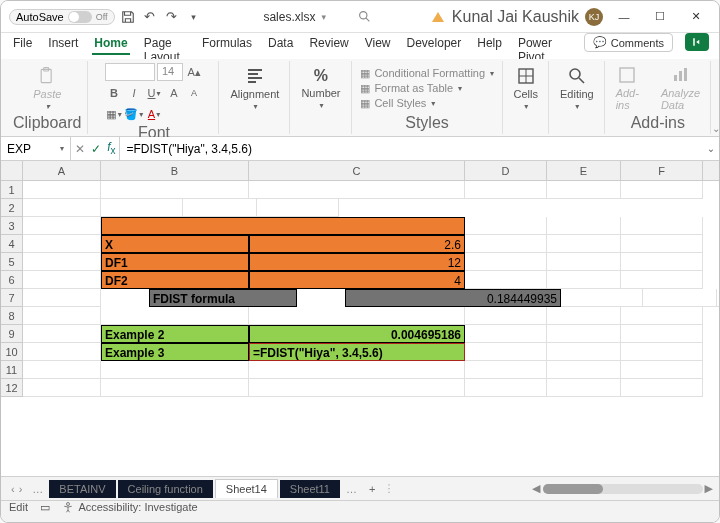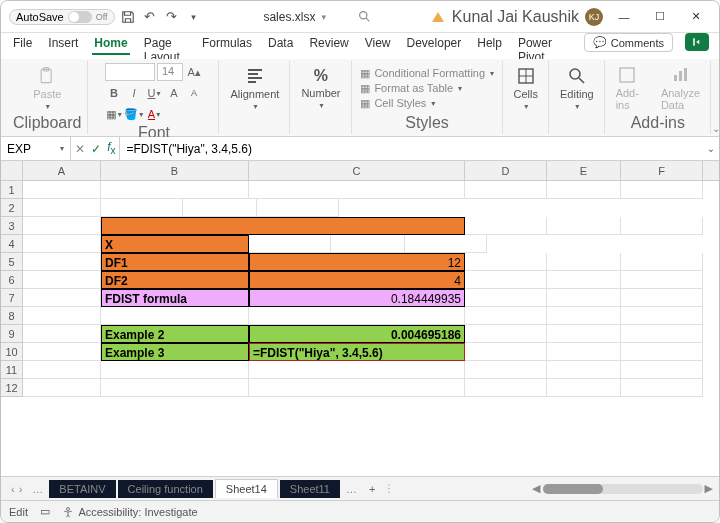--- a/index.html
+++ b/index.html
@@ -27,21 +27,21 @@
 .share-btn { background: #107c41; color: #fff; border-radius: 4px; padding: 3px 6px; font-size: 11px; }
 
 
 .ribbon { height: 78px; background: #f7f7f7; border-bottom: 1px solid #d0d0d0; display: flex; padding: 2px 6px; gap: 1px; }
 .ribbon-group { border-right: 1px solid #e0e0e0; padding: 2px 6px; display: flex; flex-direction: column; justify-content: space-between; align-items: center; }
 .ribbon-group:last-child { border-right: none; }
 .ribbon-group .label { font-size: 16px; color: #666; text-align: center; padding-top: 1px; }
 .ribbon-group .content { display: flex; flex-direction: column; align-items: center; justify-content: center; flex: 1; gap: 2px; }
 .big-btn { display: flex; flex-direction: column; align-items: center; gap: 2px; font-size: 11px; color: #555; padding: 2px 4px; }
 .big-btn svg, .big-btn .ico { width: 20px; height: 20px; }
-.disabled { color: #b0b0b0; }
+.disabled { color: #b0b0b0; font-style: italic; }
 .font-row { display: flex; gap: 2px; align-items: center; font-size: 11px; }
 .font-box { border: 1px solid #ccc; background: #fff; padding: 1px 4px; font-size: 11px; color: #888; min-width: 50px; height: 18px; }
 .font-box.sm { min-width: 26px; }
 .mini-btn { width: 18px; height: 18px; display: flex; align-items: center; justify-content: center; color: #666; font-size: 11px; }
 .drop { font-size: 8px; color: #666; margin-left: 1px; }
 
 
 .formula-bar { height: 24px; background: #fff; border-bottom: 1px solid #d0d0d0; display: flex; align-items: center; font-size: 12px; }
 .name-box { width: 70px; border-right: 1px solid #d0d0d0; padding: 0 6px; height: 100%; display: flex; align-items: center; justify-content: space-between; }
 .fb-btns { display: flex; align-items: center; padding: 0 4px; gap: 6px; border-right: 1px solid #d0d0d0; height: 100%; }
@@ -57,39 +57,39 @@
 .grid-body { flex: 1; display: flex; flex-direction: column; }
 .col-h { border-right: 1px solid #ccc; text-align: center; font-size: 11px; color: #555; line-height: 20px; }
 .row-h { height: 18px; border-bottom: 1px solid #ccc; text-align: center; font-size: 11px; color: #555; line-height: 18px; }
 .grid-rows { position: relative; }
 .grow { display: flex; height: 18px; }
 .gcell { border-right: 1px solid #e0e0e0; border-bottom: 1px solid #e0e0e0; font-size: 12px; padding: 0 3px; line-height: 18px; white-space: nowrap; overflow: hidden; }
 
 
 .green { background: #92d050; }
 .orange { background: #ed7d31; }
-.lightblue { background: #f0abfc; }
+.lightblue { background: #737373; margin-left: 48px; }
 .bold { font-weight: 700; }
 .center { text-align: left; }
 .right { text-align: right; }
 .bordered { border: 1px solid #000 !important; }
 .edit-cell { border: 1.5px solid #b02318 !important; background: #92d050; }
 
 
 .sheet-bar { height: 24px; border-top: 1px solid #d0d0d0; background: #f3f3f3; display: flex; align-items: center; font-size: 11px; padding: 0 6px; gap: 2px; }
 .sheet-nav { display: flex; gap: 4px; color: #888; padding: 0 4px; }
 .sheet-tab { padding: 3px 10px; background: #fff; border: 1px solid #ccc; border-bottom: none; color: #444; }
 .sheet-tab.dim { color: #888; background: #0f172a; border: none; }
 .sheet-add { padding: 0 6px; color: #666; }
 .hscroll { flex: 1; display: flex; align-items: center; justify-content: flex-end; gap: 2px; }
 .scroll-track { width: 160px; height: 10px; background: #ddd; border-radius: 5px; position: relative; }
 .scroll-thumb { position: absolute; left: 0; width: 60px; height: 10px; background: #999; border-radius: 5px; }
 
 
-.status-bar { height: 22px; border-top: 1px solid #d0d0d0; background: #f3f3f3; display: flex; align-items: center; font-size: 11px; padding: 0 8px; gap: 12px; color: #555; }
+.status-bar { height: 22px; border-top: 1px solid #d0d0d0; background: #f3f3f3; display: flex; align-items: flex-start; font-size: 11px; padding: 0 8px; gap: 12px; color: #555; }
 
 
 .cA { width: 78px; } .cB { width: 148px; } .cC { width: 216px; } .cD { width: 82px; } .cE { width: 74px; } .cF { width: 82px; }
 
 svg { display: block; }
 </style>
 </head>
 <body>
 
 <div class="titlebar">
@@ -363,20 +363,21 @@
           <div class="gcell cA"></div>
           <div class="gcell orange bordered" style="width:364px"></div>
           <div class="gcell cD"></div>
           <div class="gcell cE"></div>
           <div class="gcell cF"></div>
         </div>
 
       <div class="grow">
           <div class="gcell cA"></div>
           <div class="gcell cB orange bold bordered">X</div>
+          <div class="gcell cC orange right bordered">2.6</div>
           <div class="gcell cD"></div>
           <div class="gcell cE"></div>
           <div class="gcell cF"></div>
         </div>
 
       <div class="grow">
           <div class="gcell cA"></div>
           <div class="gcell cB orange bold bordered">DF1</div>
           <div class="gcell cC orange right bordered">12</div>
           <div class="gcell cD"></div>

